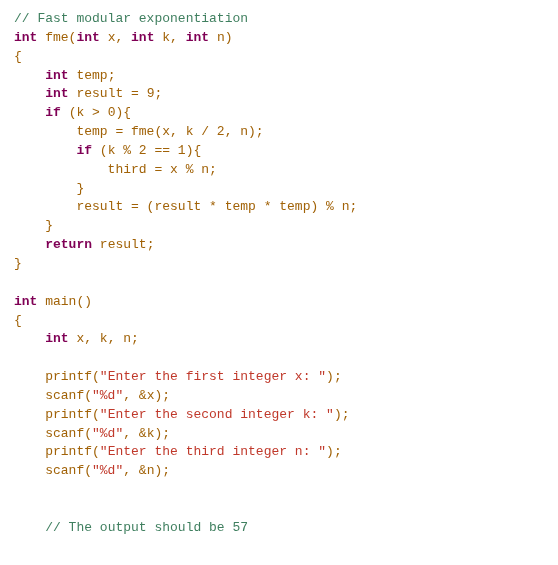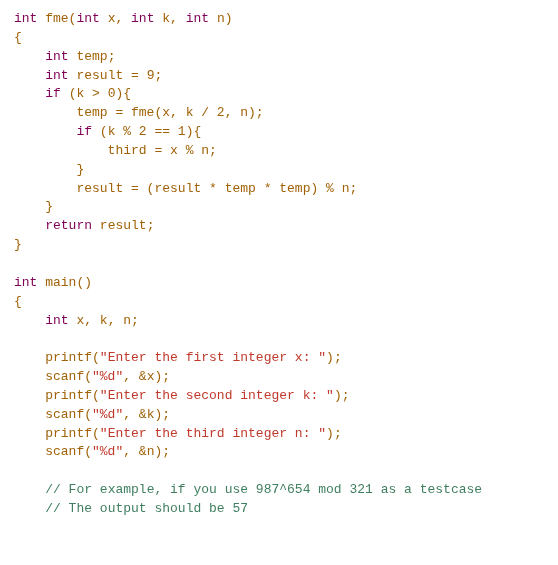--- a/index.html
+++ b/index.html
@@ -18,29 +18,30 @@
       padding: 10px 14px;
       width: 558px;
       min-height: 565px;
       overflow: hidden;
     }
     .line {
       display: flex;
       white-space: pre;
     }
     .comment { color: #3f7f5f; }
-    .keyword { color: #7f0055; font-weight: normal; }
+    .keyword { color: #7f0055; font-weight: bold; }
     .string { color: #c0392b; }
     .plain { color: #a16207; }
   </style>
 </head>
 <body>
 
 <div class="code-container">
   <div id="code-lines">
+      <div class="line"><span class="comment">// Fast modular exponentiation</span></div>
       <div class="line"><span class="keyword">int</span><span class="plain"> fme(</span><span class="keyword">int</span><span class="plain"> x, </span><span class="keyword">int</span><span class="plain"> k, </span><span class="keyword">int</span><span class="plain"> n)</span></div>
       <div class="line"><span class="plain">{</span></div>
       <div class="line"><span class="plain">    </span><span class="keyword">int</span><span class="plain"> temp;</span></div>
       <div class="line"><span class="plain">    </span><span class="keyword">int</span><span class="plain"> result = 9;</span></div>
       <div class="line"><span class="plain">    </span><span class="keyword">if</span><span class="plain"> (k &gt; 0){</span></div>
       <div class="line"><span class="plain">        temp = fme(x, k / 2, n);</span></div>
       <div class="line"><span class="plain">        </span><span class="keyword">if</span><span class="plain"> (k % 2 == 1){</span></div>
       <div class="line"><span class="plain">            third = x % n;</span></div>
       <div class="line"><span class="plain">        }</span></div>
       <div class="line"><span class="plain">        result = (result * temp * temp) % n;</span></div>
@@ -52,16 +53,16 @@
       <div class="line"><span class="plain">{</span></div>
       <div class="line"><span class="plain">    </span><span class="keyword">int</span><span class="plain"> x, k, n;</span></div>
       <div class="line">&nbsp;</div>
       <div class="line"><span class="plain">    printf(</span><span class="string">"Enter the first integer x: "</span><span class="plain">);</span></div>
       <div class="line"><span class="plain">    scanf(</span><span class="string">"%d"</span><span class="plain">, &amp;x);</span></div>
       <div class="line"><span class="plain">    printf(</span><span class="string">"Enter the second integer k: "</span><span class="plain">);</span></div>
       <div class="line"><span class="plain">    scanf(</span><span class="string">"%d"</span><span class="plain">, &amp;k);</span></div>
       <div class="line"><span class="plain">    printf(</span><span class="string">"Enter the third integer n: "</span><span class="plain">);</span></div>
       <div class="line"><span class="plain">    scanf(</span><span class="string">"%d"</span><span class="plain">, &amp;n);</span></div>
       <div class="line">&nbsp;</div>
-      <div class="line"><span class="plain">    </span><span class="comment">// For example, if you use 987^654 mod 321 as a testcase</span></div>
+      <div class="line"><span class="plain">    </span></div>
       <div class="line"><span class="plain">    </span><span class="comment">// The output should be 57</span></div>
     </div>
 </div>
 
 </body></html>

